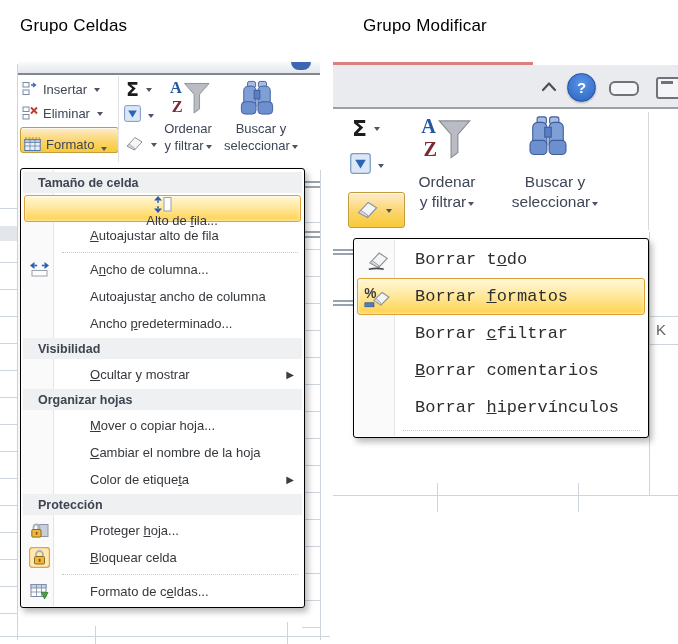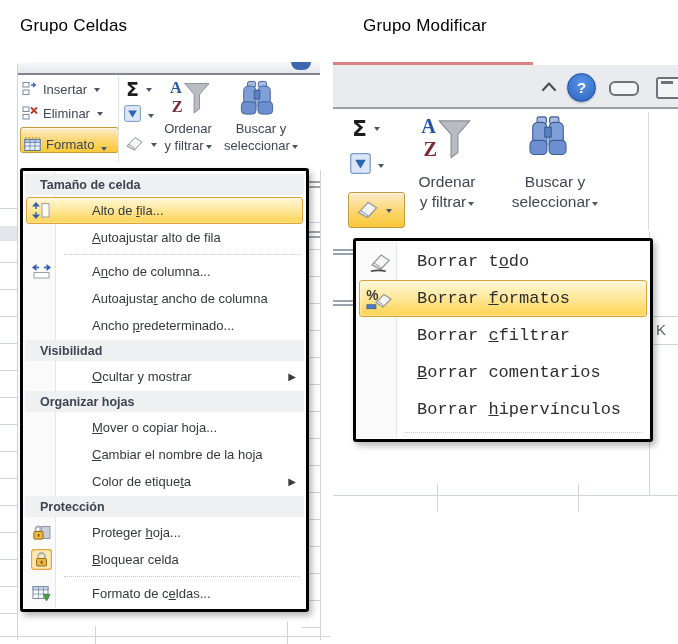--- a/index.html
+++ b/index.html
@@ -39,21 +39,21 @@
   
   .help-btn{position:absolute;width:27px;height:27px;border-radius:50%;
     background:radial-gradient(circle at 50% 35%,#5a95e8,#2a62bd);
     border:1px solid #1d4d9e;color:#fff;font-weight:bold;font-size:15px;
     display:flex;align-items:center;justify-content:center;box-shadow:0 1px 2px rgba(0,0,0,.25);}
   .min-btn{position:absolute;width:26px;height:11px;border:2px solid #6f7379;border-radius:6px;background:#f4f5f7;}
   .restore-btn{position:absolute;width:24px;height:18px;border:2px solid #6f7379;border-radius:3px;background:#f4f5f7;}
   .restore-btn::after{content:"";position:absolute;left:3px;top:2px;width:12px;height:3px;background:#6f7379;}
 
   
-  .menu{position:absolute;background:#fff;border:3px solid #000000;border-radius:3px;
+  .menu{position:absolute;background:#fff;border:1px solid #000000;border-radius:3px;
     box-shadow:3px 4px 6px rgba(0,0,0,.28);padding:2px 1px;}
   .menu::before{content:"";position:absolute;left:1px;top:1px;bottom:1px;background:#fafafb;border-right:1px solid #e4e5e8;}
   #menu-left{left:20px;top:168px;width:281px;}
   #menu-left.menu::before{width:31px;}
   #menu-right{left:353px;top:238px;width:292px;}
   #menu-right.menu::before{width:39px;}
 
   .mi-header{position:relative;z-index:1;margin:1px 1px 2px;background:#eef0f2;
     font-weight:bold;font-size:12.5px;color:#3e4450;padding:4px 8px 3px 15px;}
   .mi{position:relative;z-index:1;display:flex;align-items:center;box-sizing:border-box;cursor:default;}
@@ -63,21 +63,21 @@
   #menu-left .mi-icon{width:26px;}
   #menu-right .mi-icon{width:34px;}
   #menu-right .mi-icon svg{transform:scale(1.15);}
   .mi-text{white-space:nowrap;}
   #menu-left .mi-text{margin-left:38px;}
   #menu-right .mi-text{margin-left:20px;font-family:Liberation Mono, monospace;}
   .mi-text .u{text-decoration:underline;}
   .mi.hl{margin:0 2px;border:1px solid #e0a236;border-radius:3px;
     background:linear-gradient(to bottom,#fff7d6 0%,#ffe9a0 45%,#ffd24e 100%);
     box-shadow:inset 0 0 3px rgba(255,255,255,.9);}
-  #menu-left .mi.hl{padding-left:1px;}
+  #menu-left .mi.hl{padding-left:1px;flex-direction:column;}
   #menu-right .mi.hl{padding-left:3px;}
   .mi.disabled{color:#a8a8a8 !important;}
   .mi-sub{position:absolute;right:9px;font-size:10px;color:#3d3d3d;}
   .mi-sep{position:relative;z-index:1;border-top:1px dotted #c9c9c9;}
   #menu-left .mi-sep{margin:3px 5px 3px 40px;}
   #menu-right .mi-sep{margin:4px 7px 4px 48px;}
 
   .col-letter{position:absolute;font-size:15px;color:#5f6368;}
 </style>
 </head>

